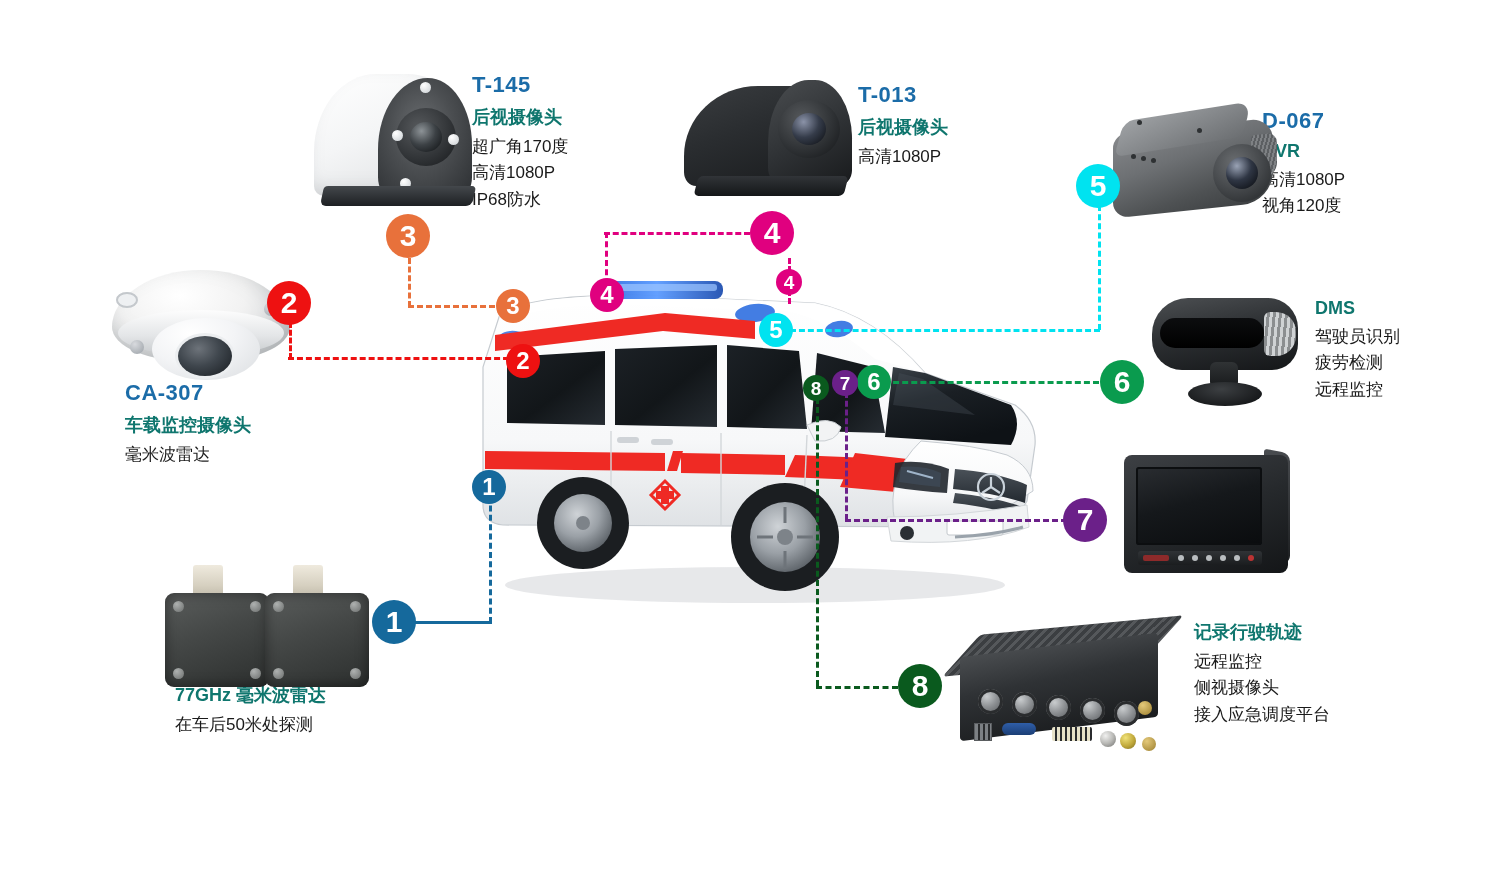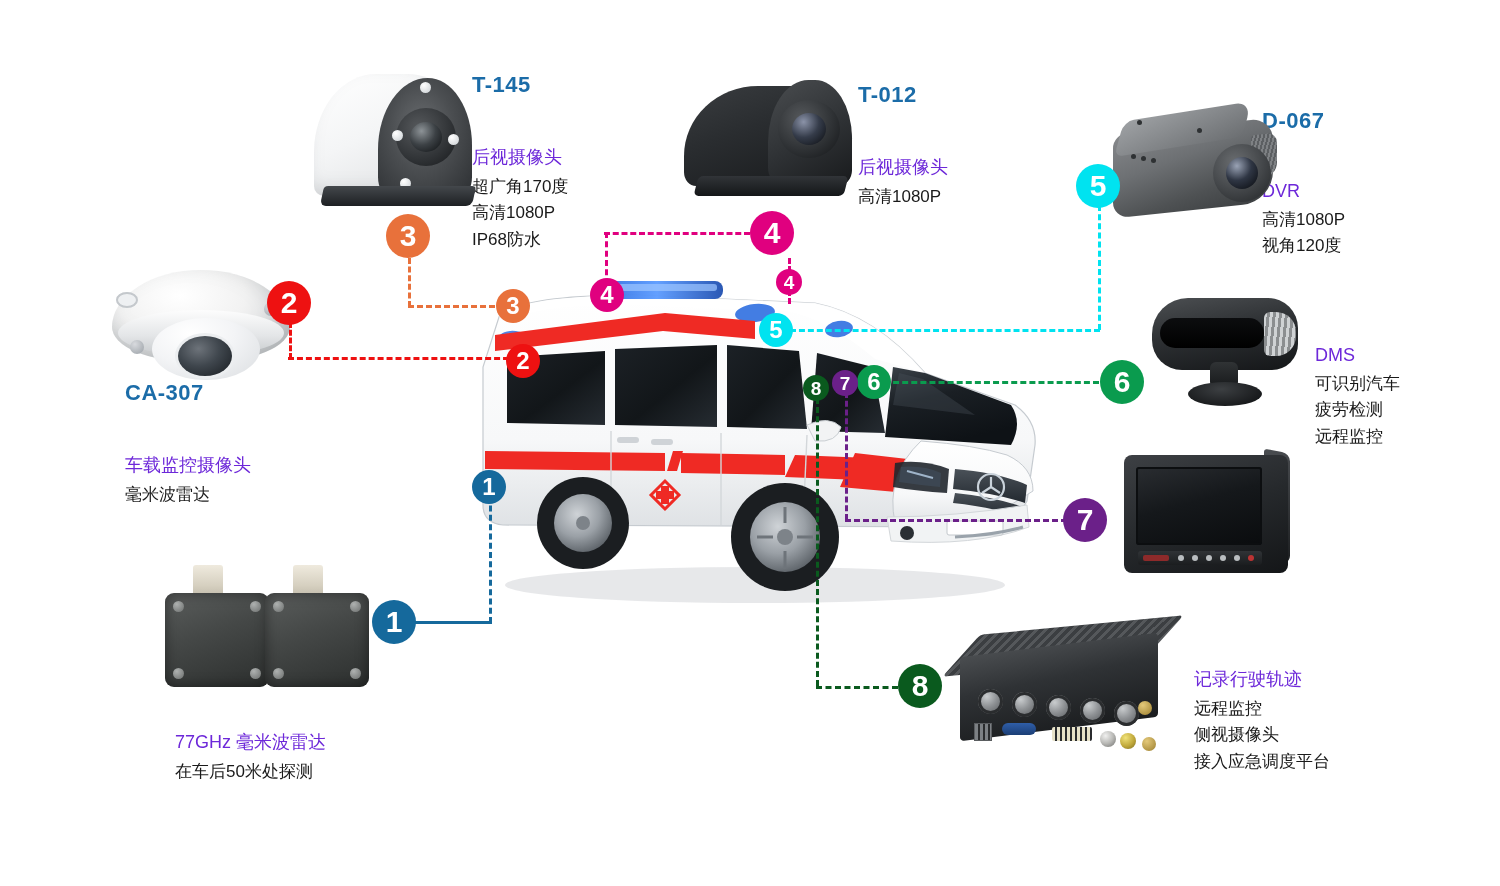--- a/index.html
+++ b/index.html
@@ -24,25 +24,24 @@
   .model-code {
     font-size: 22px;
     font-weight: bold;
     color: #1b6ca8;
     letter-spacing: 0.5px;
     margin-bottom: 7px;
     white-space: nowrap;
   }
   .spec-title {
     font-size: 18px;
-    font-weight: normal;
-    color: #6d28d9;
+    font-weight: bold;
+    color: #0f766e;
     margin-bottom: 5px;
     white-space: nowrap;
-    margin-top: 47px;
   }
   .spec-line {
     font-size: 17px;
     color: #1a1a1a;
     line-height: 1.55;
     white-space: nowrap;
   }
 
   
   .marker {
@@ -588,35 +587,35 @@
 
   <div class="label-block" style="left:472px; top:72px;">
     <div class="model-code">T-145</div>
     <div class="spec-title">后视摄像头</div>
     <div class="spec-line">超广角170度</div>
     <div class="spec-line">高清1080P</div>
     <div class="spec-line">IP68防水</div>
   </div>
 
   <div class="label-block" style="left:858px; top:82px;">
-    <div class="model-code">T-012</div>
+    <div class="model-code">T-013</div>
     <div class="spec-title">后视摄像头</div>
     <div class="spec-line">高清1080P</div>
   </div>
 
   <div class="label-block" style="left:1262px; top:108px;">
     <div class="model-code">D-067</div>
     <div class="spec-title">DVR</div>
     <div class="spec-line">高清1080P</div>
     <div class="spec-line">视角120度</div>
   </div>
 
   <div class="label-block" style="left:1315px; top:298px;">
     <div class="spec-title">DMS</div>
-    <div class="spec-line">可识别汽车</div>
+    <div class="spec-line">驾驶员识别</div>
     <div class="spec-line">疲劳检测</div>
     <div class="spec-line">远程监控</div>
   </div>
 
 
   <div class="label-block" style="left:1194px; top:620px;">
     <div class="spec-title">记录行驶轨迹</div>
     <div class="spec-line">远程监控</div>
     <div class="spec-line">侧视摄像头</div>
     <div class="spec-line">接入应急调度平台</div>

